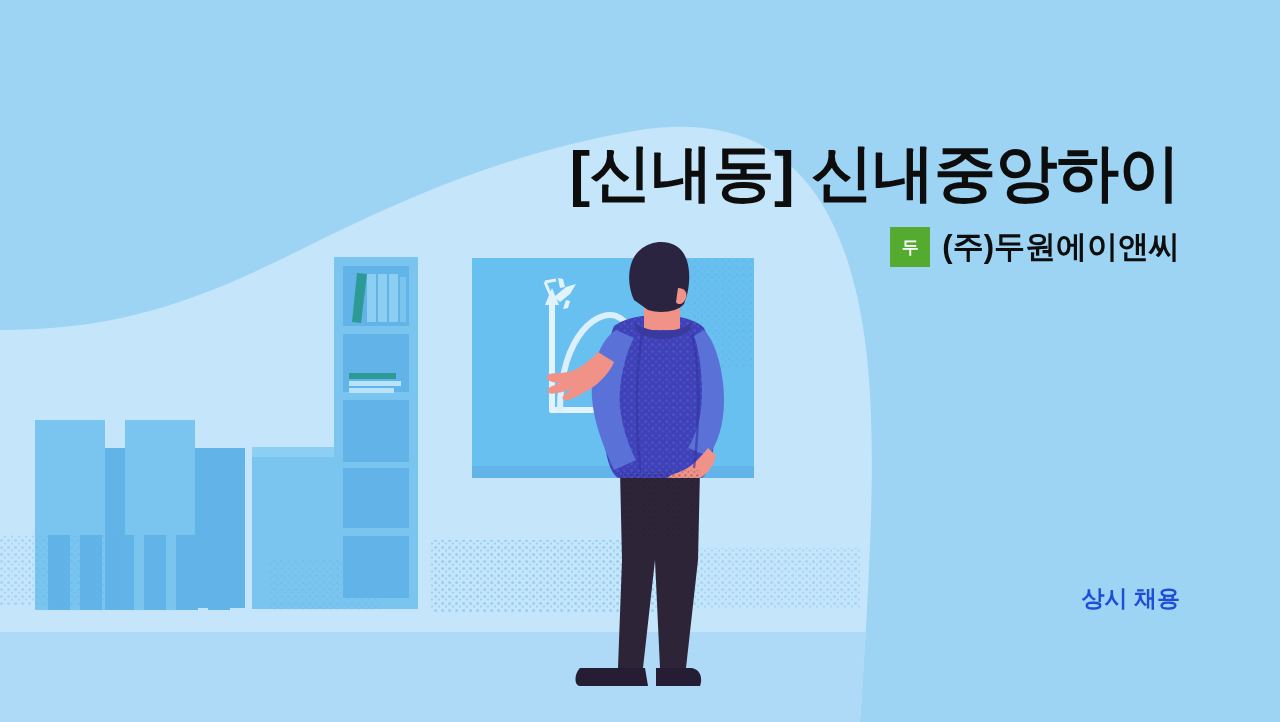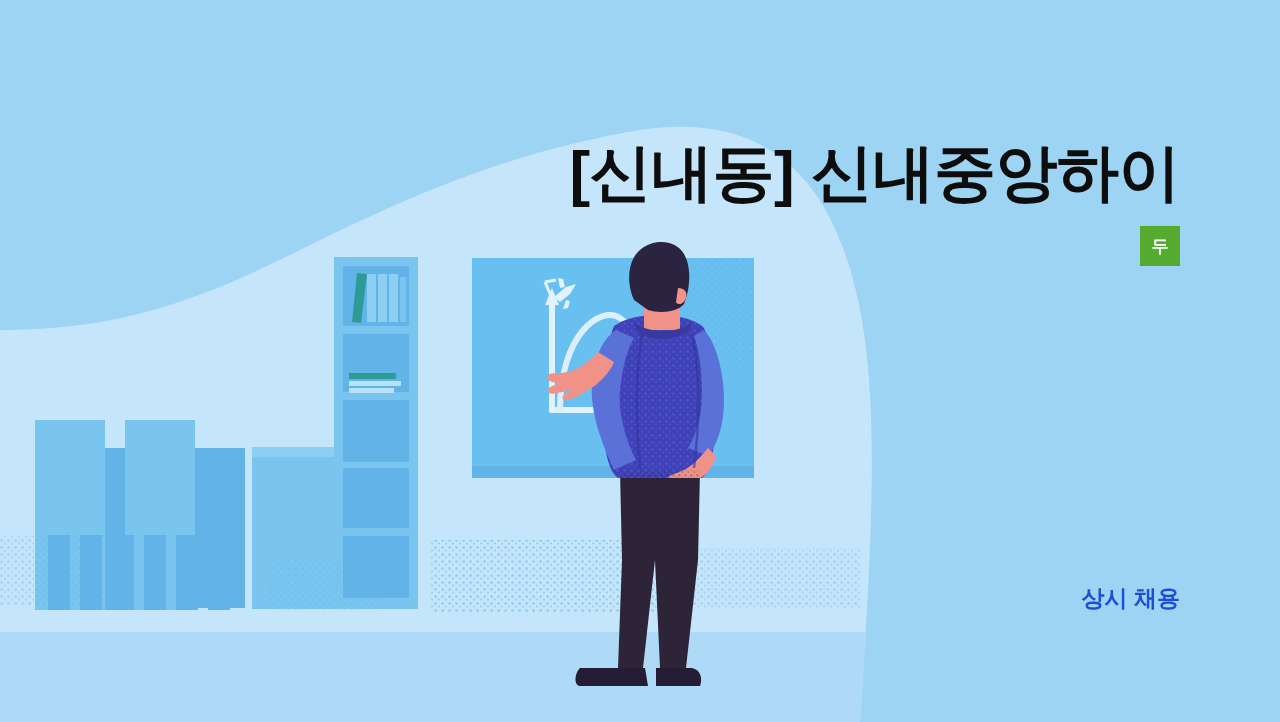--- a/index.html
+++ b/index.html
@@ -233,18 +233,19 @@
 
       <path d="M620 470 L700 470 L698 540 L622 540 Z" fill="url(#dots-dark)" opacity="0.25"></path>
     </g>
   </svg>
 
   <div class="text-layer">
     <div id="title">[신내동] 신내중앙하이</div>
 
     <div id="company-row">
       <div id="company-badge">두</div>
+      <div id="company-name">(주)두원에이앤씨</div>
     </div>
 
     <div id="status">상시 채용</div>
   </div>
 
 </div>
 
 </body></html>

